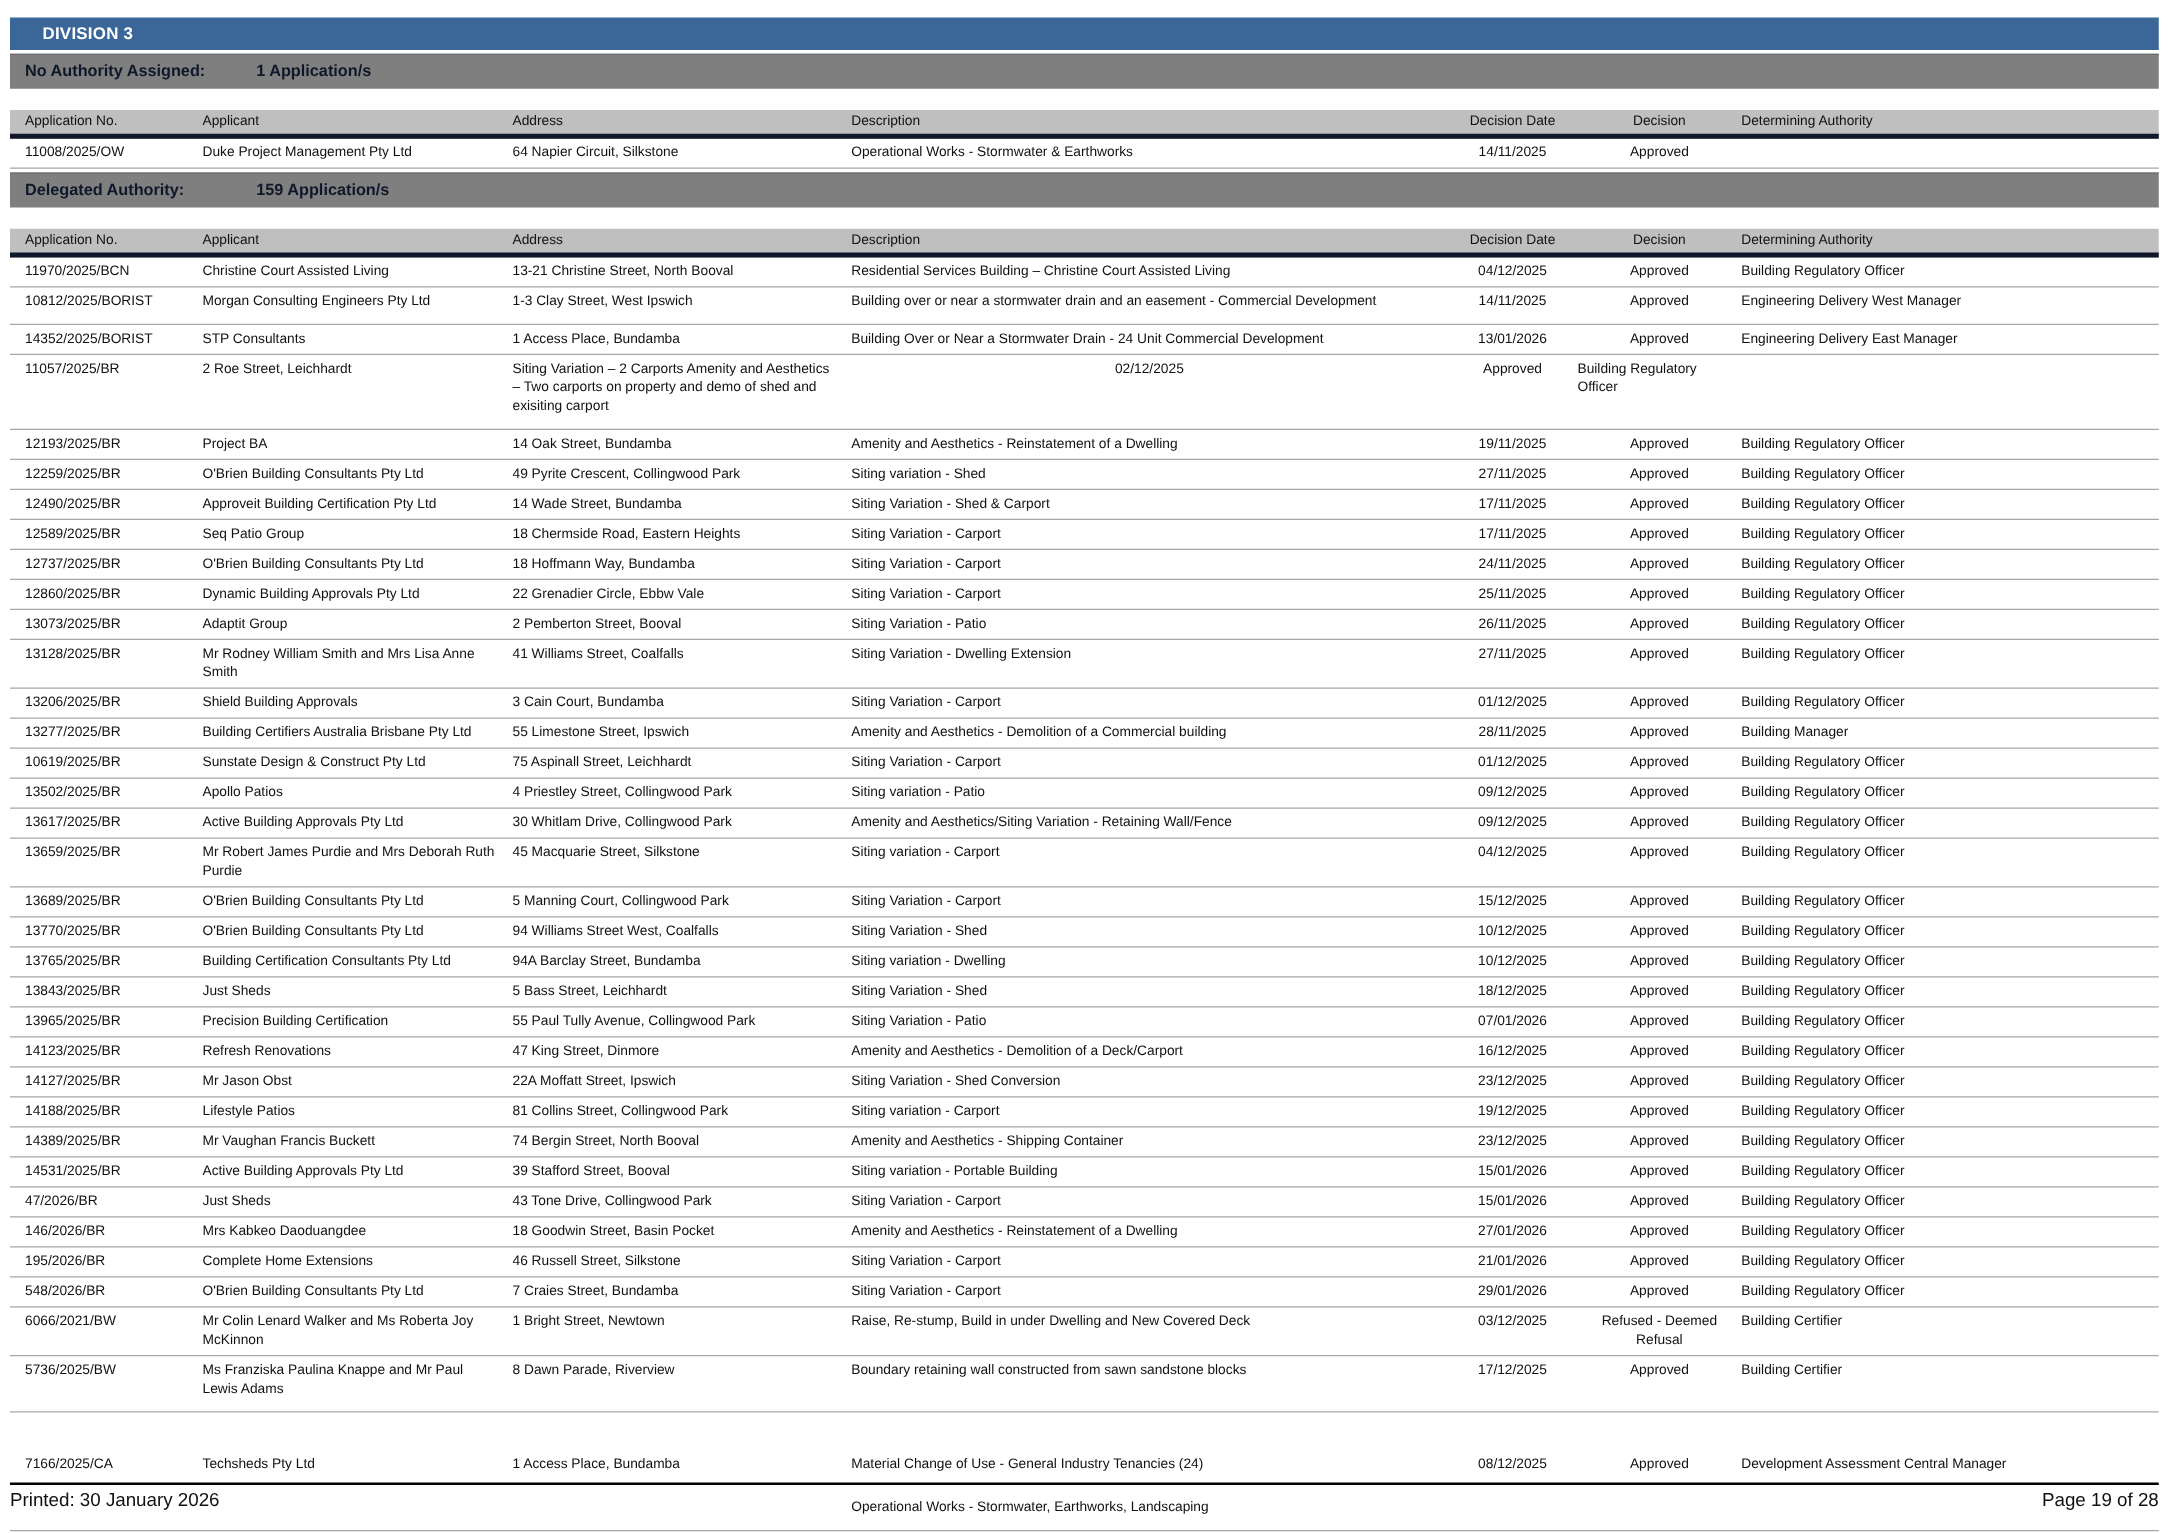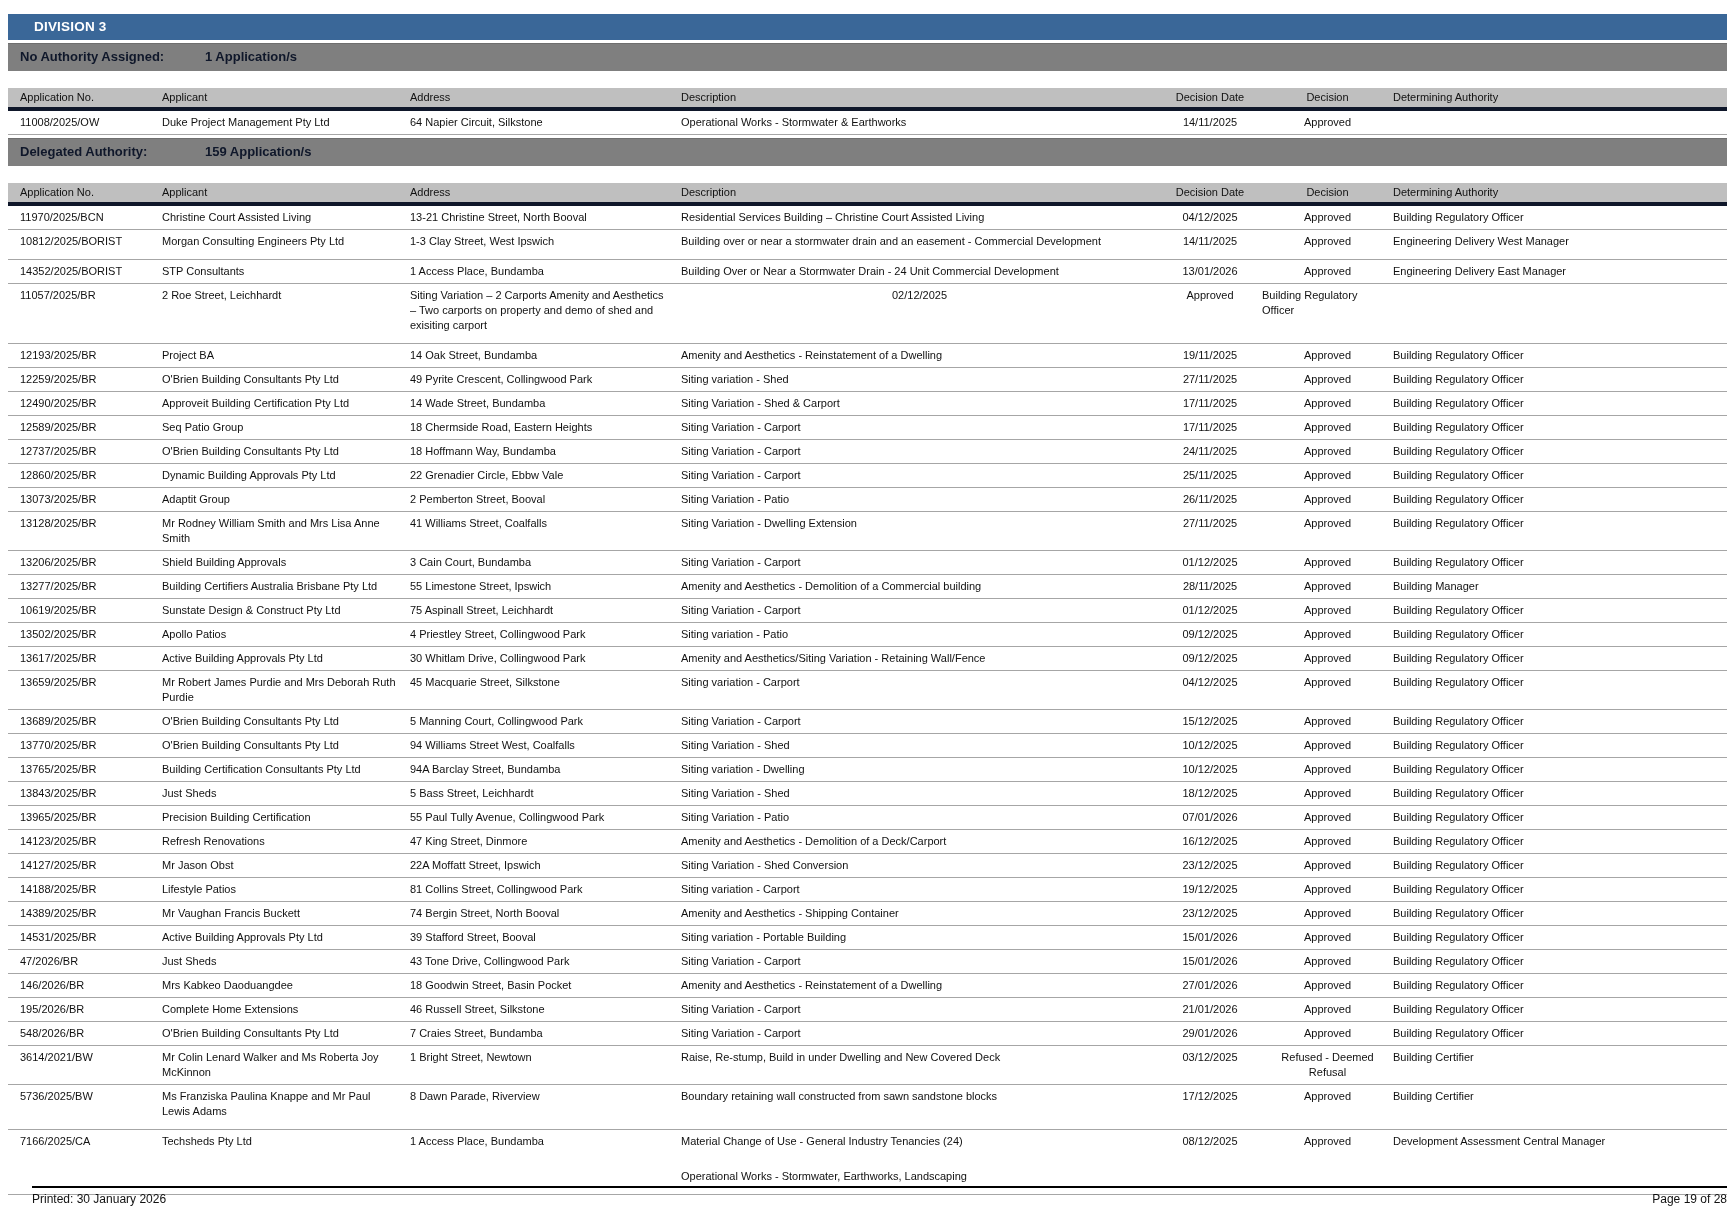--- a/index.html
+++ b/index.html
@@ -23,28 +23,28 @@
     padding-left:12px;
   }
   .col-header{
     background:var(--column-header,#BFBFBF);margin-top:17px;
     border-bottom:4px solid #0f172a;font-weight:normal;font-size:11px;
   }
   .col-header > div{padding:2px 10px 3px 0;line-height:14px;}
   .row{border-bottom:1px solid #A6A6A6;font-size:11px;line-height:15px;}
   .row > div{padding:4px 10px 4px 0;}
   .row.tall > div{padding-bottom:10px;}
-  .row.special > div{padding-bottom:10px;}
+  .row.special > div{padding-bottom:10px;margin-top:30px;}
   .c5,.c6{text-align:center;padding-right:0 !important;}
   .c7{padding-left:6px;}
   .desc2{margin-top:20px;}
   .footer{
     position:absolute;top:1186px;left:8px;right:8px;
     border-top:2px solid #000;display:flex;justify-content:space-between;
-    font-size:12px;padding-top:4px;margin-left:24px;
+    font-size:15px;padding-top:4px;
   }
 </style>
 </head>
 <body>
 
 <div class="report">
   <div class="title-bar">DIVISION 3</div>
   <div id="sections">
       <div class="section-bar">
         <div>No Authority Assigned:</div>
@@ -362,21 +362,21 @@
       <div class="grid row">
         <div class="c1">548/2026/BR</div>
         <div class="c2">O'Brien Building Consultants Pty Ltd</div>
         <div class="c3">7 Craies Street, Bundamba</div>
         <div class="c4">Siting Variation - Carport</div>
         <div class="c5">29/01/2026</div>
         <div class="c6">Approved</div>
         <div class="c7">Building Regulatory Officer</div>
       </div>
       <div class="grid row">
-        <div class="c1">3614/2021/BW</div>
+        <div class="c1">6066/2021/BW</div>
         <div class="c2">Mr Colin Lenard Walker and Ms Roberta Joy McKinnon</div>
         <div class="c3">1 Bright Street, Newtown</div>
         <div class="c4">Raise, Re-stump, Build in under Dwelling and New Covered Deck</div>
         <div class="c5">03/12/2025</div>
         <div class="c6">Refused - Deemed Refusal</div>
         <div class="c7">Building Certifier</div>
       </div>
       <div class="grid row tall">
         <div class="c1">5736/2025/BW</div>
         <div class="c2">Ms Franziska Paulina Knappe and Mr Paul Lewis Adams</div>

